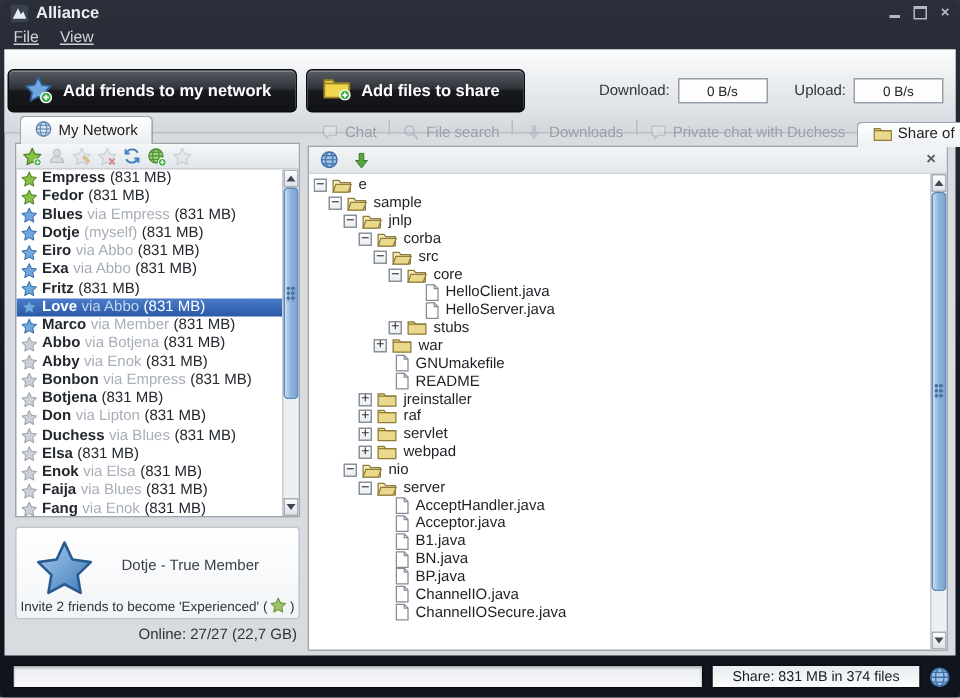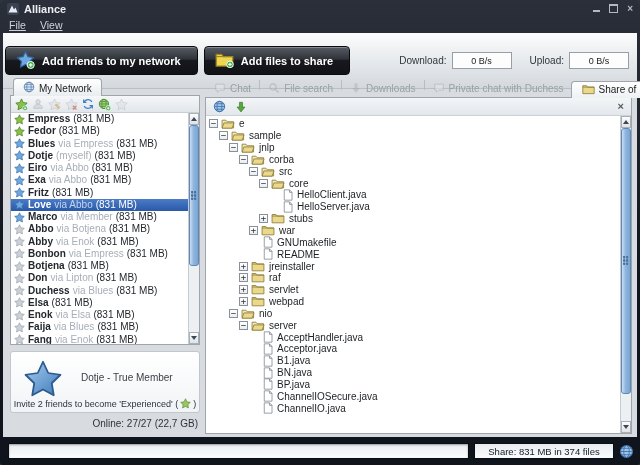--- a/index.html
+++ b/index.html
@@ -781,32 +781,32 @@
                 </div>
                 <div class="tree-row">
                   <span class="indent" style="width:40px"></span>
                   <span class="exp-space"></span>
                   <span class="nicon">
                     <svg width="10" height="12" viewBox="0 0 12 14">
                       <path d="M1.5 .8H7.8L10.8 3.8V13.2H1.5Z" fill="#fff" stroke="#858b96"></path>
                       <path d="M7.8 .8V3.8H10.8" fill="none" stroke="#858b96"></path>
                     </svg>
                   </span>
+                  <span>ChannelIO.java</span>
+                </div>
+                <div class="tree-row">
+                  <span class="indent" style="width:40px"></span>
+                  <span class="exp-space"></span>
+                  <span class="nicon">
+                    <svg width="10" height="12" viewBox="0 0 12 14">
+                      <path d="M1.5 .8H7.8L10.8 3.8V13.2H1.5Z" fill="#fff" stroke="#858b96"></path>
+                      <path d="M7.8 .8V3.8H10.8" fill="none" stroke="#858b96"></path>
+                    </svg>
+                  </span>
                   <span>ChannelIOSecure.java</span>
-                </div>
-                <div class="tree-row">
-                  <span class="indent" style="width:40px"></span>
-                  <span class="exp-space"></span>
-                  <span class="nicon">
-                    <svg width="10" height="12" viewBox="0 0 12 14">
-                      <path d="M1.5 .8H7.8L10.8 3.8V13.2H1.5Z" fill="#fff" stroke="#858b96"></path>
-                      <path d="M7.8 .8V3.8H10.8" fill="none" stroke="#858b96"></path>
-                    </svg>
-                  </span>
-                  <span>ChannelIO.java</span>
                 </div>
               </div>
             <div class="vscroll">
               <div class="varrow" style="top:0;">
                   <span class="tri-u"></span>
                 </div>
               <div class="vthumb" style="top:12px;height:266px;">
                   <span class="grip"></span>
                 </div>
               <div class="varrow" style="bottom:0;">

